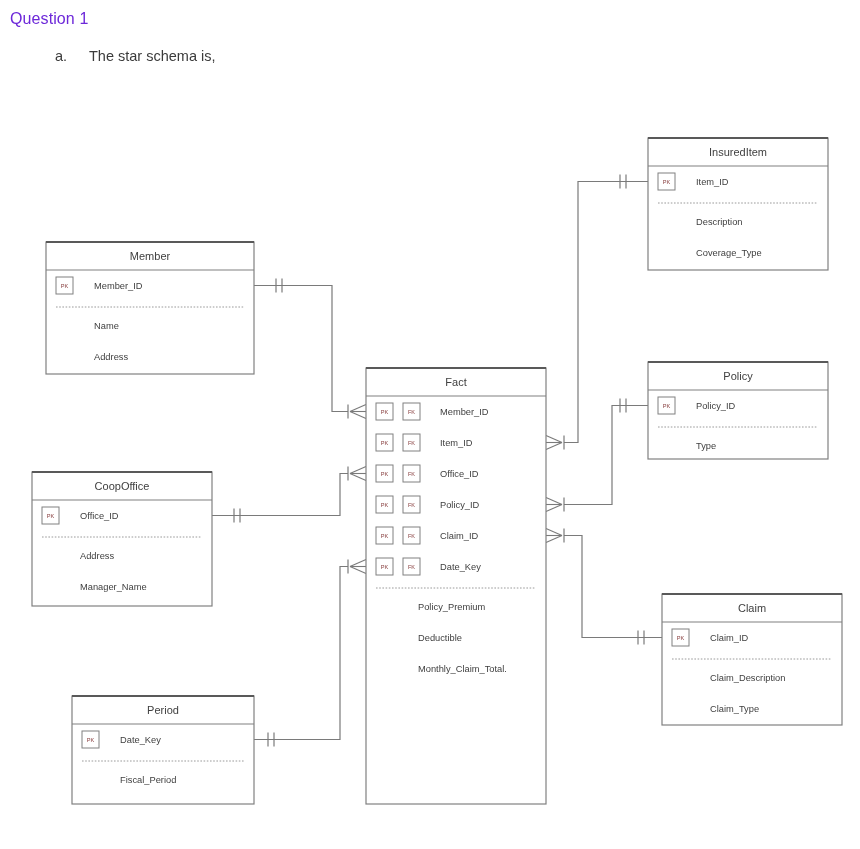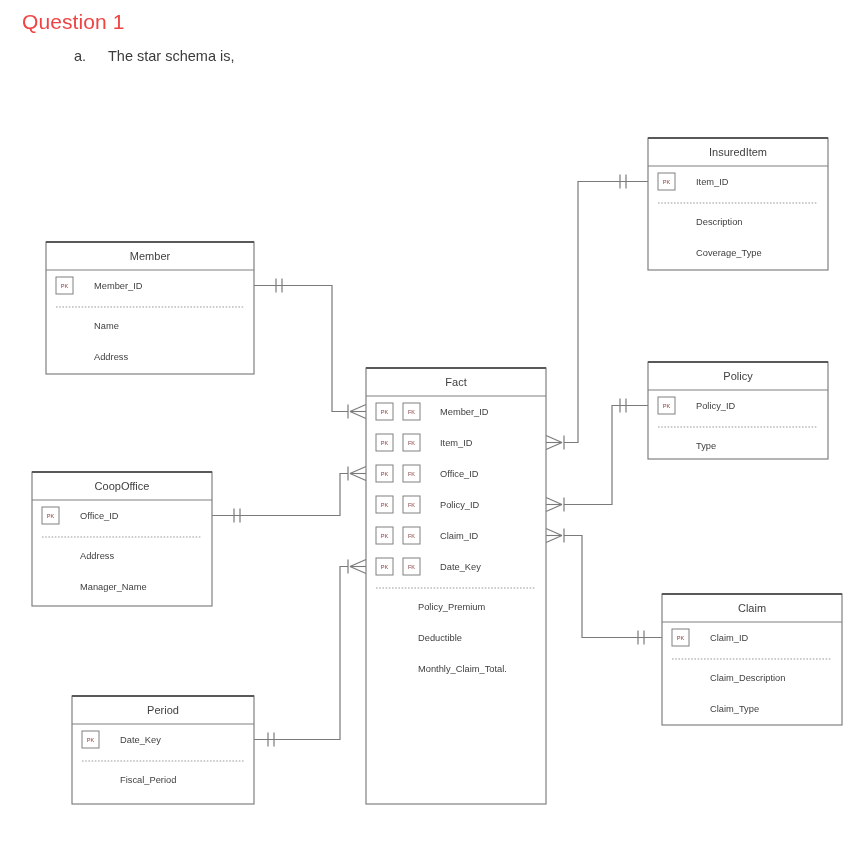--- a/index.html
+++ b/index.html
@@ -14,36 +14,35 @@
     font-family: "Liberation Sans", sans-serif;
     overflow: hidden;
   }
   #doc-header {
     position: absolute;
     left: 0; top: 0;
     width: 860px;
   }
   #question-title {
     position: absolute;
-    left: 22px;
+    left: 10px;
     top: 10px;
-    font-size: 21px;
-    color: #ef4444;
+    font-size: 16px;
+    color: #6d28d9;
     font-weight: normal;
     letter-spacing: 0.1px;
     white-space: nowrap;
   }
   #list-row {
     position: absolute;
     left: 55px;
     top: 48px;
     font-size: 14.5px;
     color: #3b3b3b;
     white-space: nowrap;
-    margin-left: 19px;
   }
   #list-marker {
     display: inline-block;
     width: 34px;
   }
   #diagram-wrap {
     position: absolute;
     left: 0;
     top: 110px;
     width: 860px;

